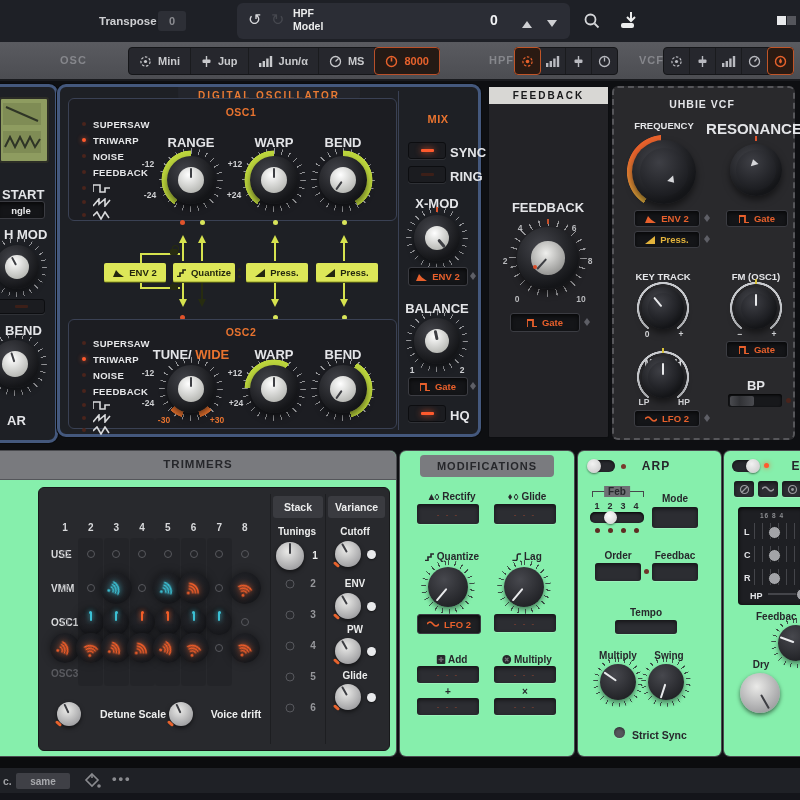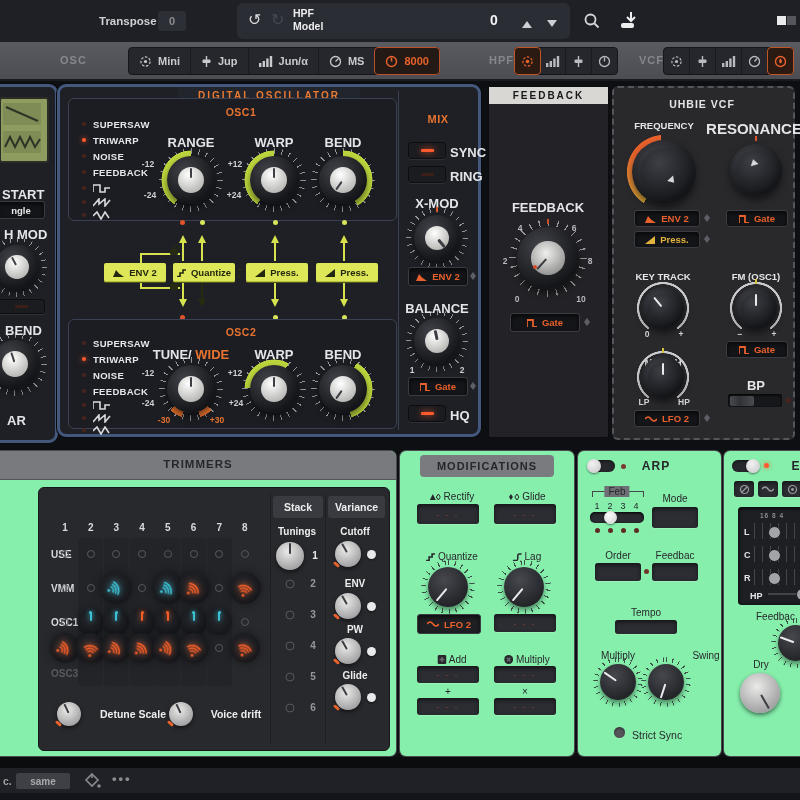--- a/index.html
+++ b/index.html
@@ -83,21 +83,21 @@
   .marr.up::before{top:-8px;border-bottom:8px solid #d6e24e;}
   .marr.dn::before{bottom:-8px;border-top:8px solid #d6e24e;}
   .marr.dark{background:#272c10;}
   .marr.dark::before{border-top-color:#272c10;}
   .mline{position:absolute;background:#d6e24e;}
   .lock{position:absolute;width:8px;height:6px;background:#272c10;border-radius:1.5px;}
   .lock::before{content:"";position:absolute;left:1.5px;top:-4px;width:5px;height:4px;border:1.5px solid #272c10;border-bottom:none;border-radius:4px 4px 0 0;}
   
   .gpanel{position:absolute;background:#86efac;border-radius:6px;box-shadow:0 0 0 1px #4a4b4f;}
   .gtitle{position:absolute;color:#26272b;font-weight:700;font-size:11.5px;letter-spacing:1px;transform:translateX(-50%);}
-  .glabel{position:absolute;color:#27282c;font-weight:400;font-size:10px;white-space:nowrap;}
+  .glabel{position:absolute;color:#27282c;font-weight:700;font-size:10px;white-space:nowrap;}
   .glabel.c{transform:translateX(-50%);}
   .dslot{position:absolute;background:#2c2d32;border-radius:3px;box-shadow:inset 0 2px 4px rgba(0,0,0,.55),0 1px 0 rgba(255,255,255,.18);
          display:flex;align-items:center;justify-content:center;color:rgba(232,90,50,.35);font-size:8px;letter-spacing:2px;font-weight:700;}
   .gknob{position:absolute;border-radius:50%;background:radial-gradient(circle at 40% 32%,#47484e,#222327 75%);box-shadow:0 3px 5px rgba(0,0,0,.45);}
   .gknob .ticks{position:absolute;inset:-7px;border-radius:50%;
     background:repeating-conic-gradient(rgba(40,41,45,.8) 0 2.5deg,transparent 2.5deg 16deg);
     -webkit-mask:radial-gradient(closest-side,transparent 80%,#000 81%);mask:radial-gradient(closest-side,transparent 80%,#000 81%);}
   
   #t-inner{position:absolute;left:38px;top:36px;width:350px;height:262px;background:#28292d;border:1px solid #17181a;border-radius:6px;}
   .t-hdr{position:absolute;top:8px;height:22px;background:#3a3b40;border-radius:3px;color:#eceded;font-weight:700;font-size:10.5px;
@@ -984,21 +984,21 @@
     <div class="dslot" style="left:74px;top:112px;width:46px;height:18px;"></div>
 
     <span class="glabel c" style="left:68px;top:156px;">Tempo</span>
     <div class="dslot" style="left:37px;top:169px;width:62px;height:14px;"></div>
 
     <span class="glabel c" style="left:40px;top:199px;">Multiply</span>
     <div class="gknob" style="left:22px;top:213px;width:36px;height:36px;">
         <div class="ticks"></div>
         <div class="pin light" style="--a:-55deg"></div>
       </div>
-    <span class="glabel c" style="left:91px;top:199px;margin-left:37px;">Swing</span>
+    <span class="glabel c" style="left:91px;top:199px;">Swing</span>
     <div class="gknob" style="left:70px;top:213px;width:36px;height:36px;">
         <div class="ticks"></div>
         <div class="pin light" style="--a:198deg"></div>
       </div>
 
     <span class="radio" style="left:36px;top:276px;"></span>
     <span class="glabel" style="left:54px;top:278px;font-size:10.5px;">Strict Sync</span>
   </div>
 
   <div class="gpanel" style="left:724px;top:451px;width:80px;height:305px;border-radius:6px 0 0 6px;">

